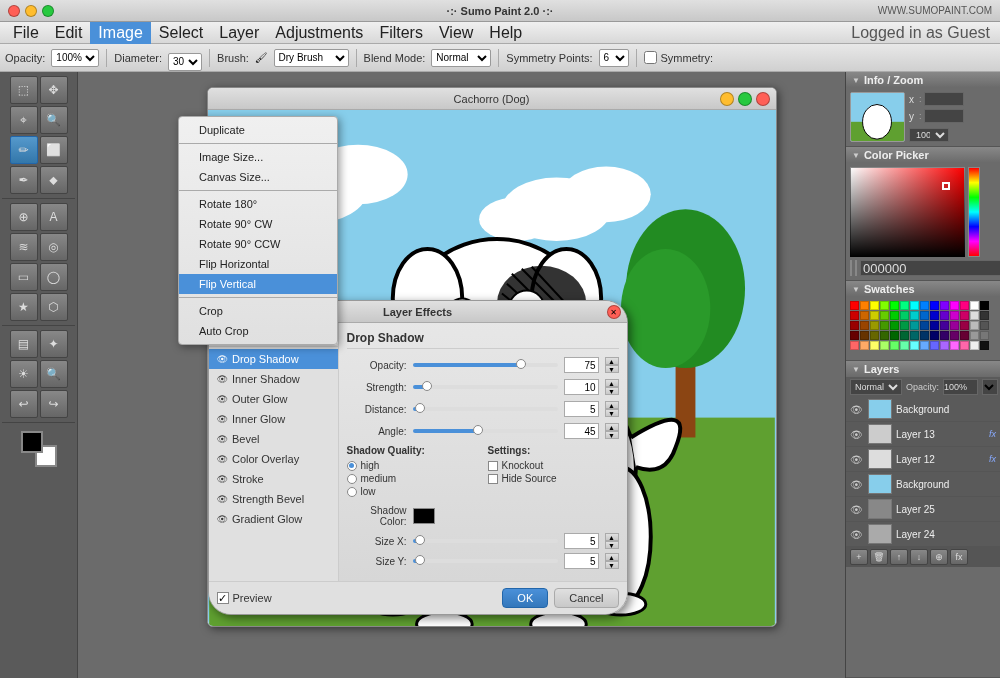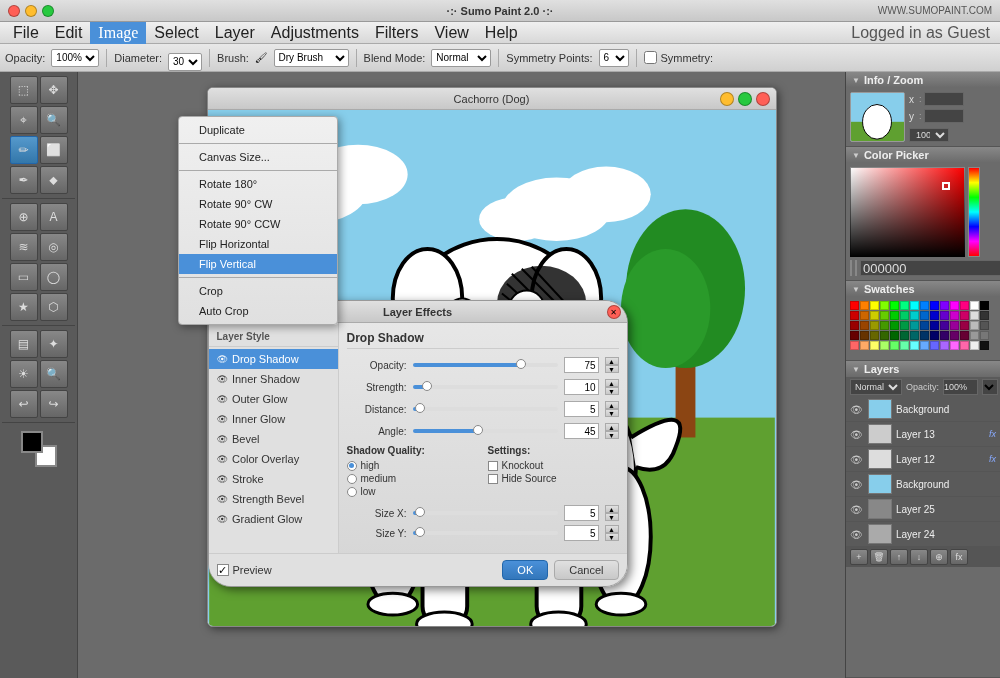--- a/index.html
+++ b/index.html
@@ -501,21 +501,21 @@
     <div class="tb-btn tb-min"></div>
     <div class="tb-btn tb-max"></div>
   </div>
   <span class="title-text">·:· Sumo Paint 2.0 ·:·</span>
   <span style="position:absolute;right:8px;font-size:10px;color:#555;">WWW.SUMOPAINT.COM</span>
 </div>
 
 <div class="menu-bar">
   <div class="menu-item">File</div>
   <div class="menu-item">Edit</div>
-  <div class="menu-item" style="background:#4a90d9;color:white;font-family:Liberation Serif, serif;">Image</div>
+  <div class="menu-item" style="background:#4a90d9;color:white;">Image</div>
   <div class="menu-item">Select</div>
   <div class="menu-item">Layer</div>
   <div class="menu-item">Adjustments</div>
   <div class="menu-item">Filters</div>
   <div class="menu-item">View</div>
   <div class="menu-item">Help</div>
   <span class="logged-in">Logged in as Guest</span>
 </div>
 
 <div class="toolbar">
@@ -605,20 +605,21 @@
         <div class="fg-swatch"></div>
       </div>
     </div>
   </div>
 
   <div class="canvas-area">
 
     <div class="dropdown-menu">
       <div class="dropdown-item">Duplicate</div>
       <div class="dropdown-separator"></div>
+      <div class="dropdown-item">Image Size...</div>
       <div class="dropdown-item">Canvas Size...</div>
       <div class="dropdown-separator"></div>
       <div class="dropdown-item">Rotate 180°</div>
       <div class="dropdown-item">Rotate 90° CW</div>
       <div class="dropdown-item">Rotate 90° CCW</div>
       <div class="dropdown-item">Flip Horizontal</div>
       <div class="dropdown-item highlighted">Flip Vertical</div>
       <div class="dropdown-separator"></div>
       <div class="dropdown-item">Crop</div>
       <div class="dropdown-item">Auto Crop</div>
@@ -827,20 +828,24 @@
                     <div class="checkbox-box"></div>
                     <span class="radio-label">Knockout</span>
                   </div>
                   <div class="checkbox-row">
                     <div class="checkbox-box"></div>
                     <span class="radio-label">Hide Source</span>
                   </div>
                 </div>
               </div>
 
+              <div class="shadow-color-row">
+                <span class="effect-label">Shadow Color:</span>
+                <div class="shadow-color-box"></div>
+              </div>
 
               <div class="size-row">
                 <span class="effect-label">Size X:</span>
                 <div class="effect-slider" style="background:linear-gradient(to right,#4a90d9 5%,#ddd 5%);">
                   <div class="effect-slider-thumb" style="left:calc(5% - 5px);"></div>
                 </div>
                 <input class="effect-value-input" value="5" style="">
                 <div class="effect-stepper">
                   <div class="step-btn">▲</div>
                   <div class="step-btn">▼</div>

